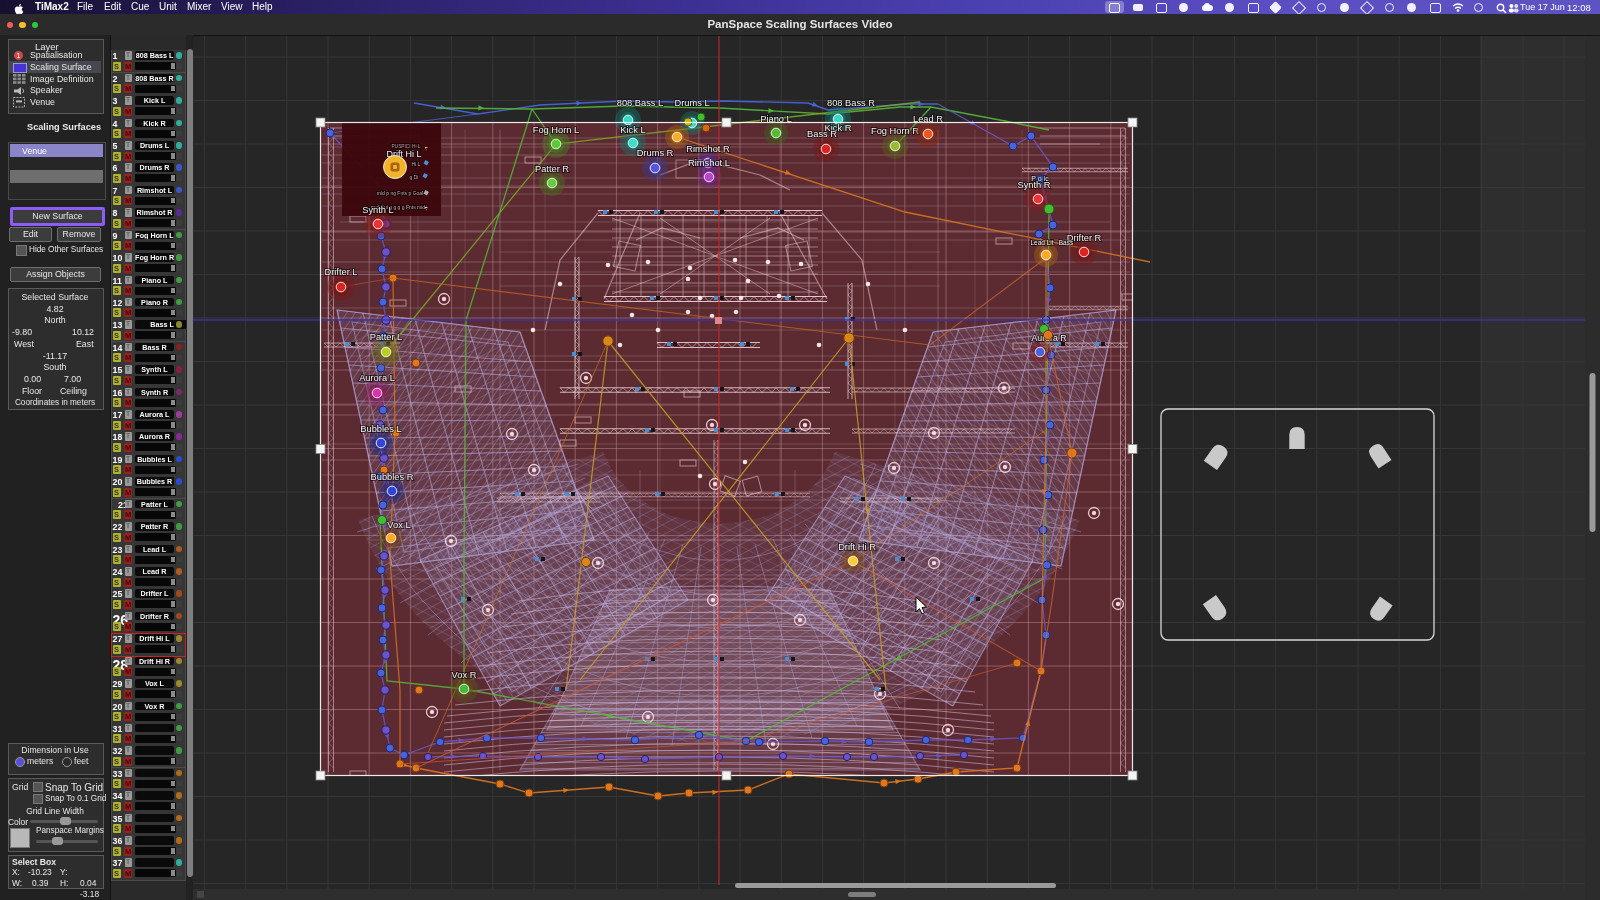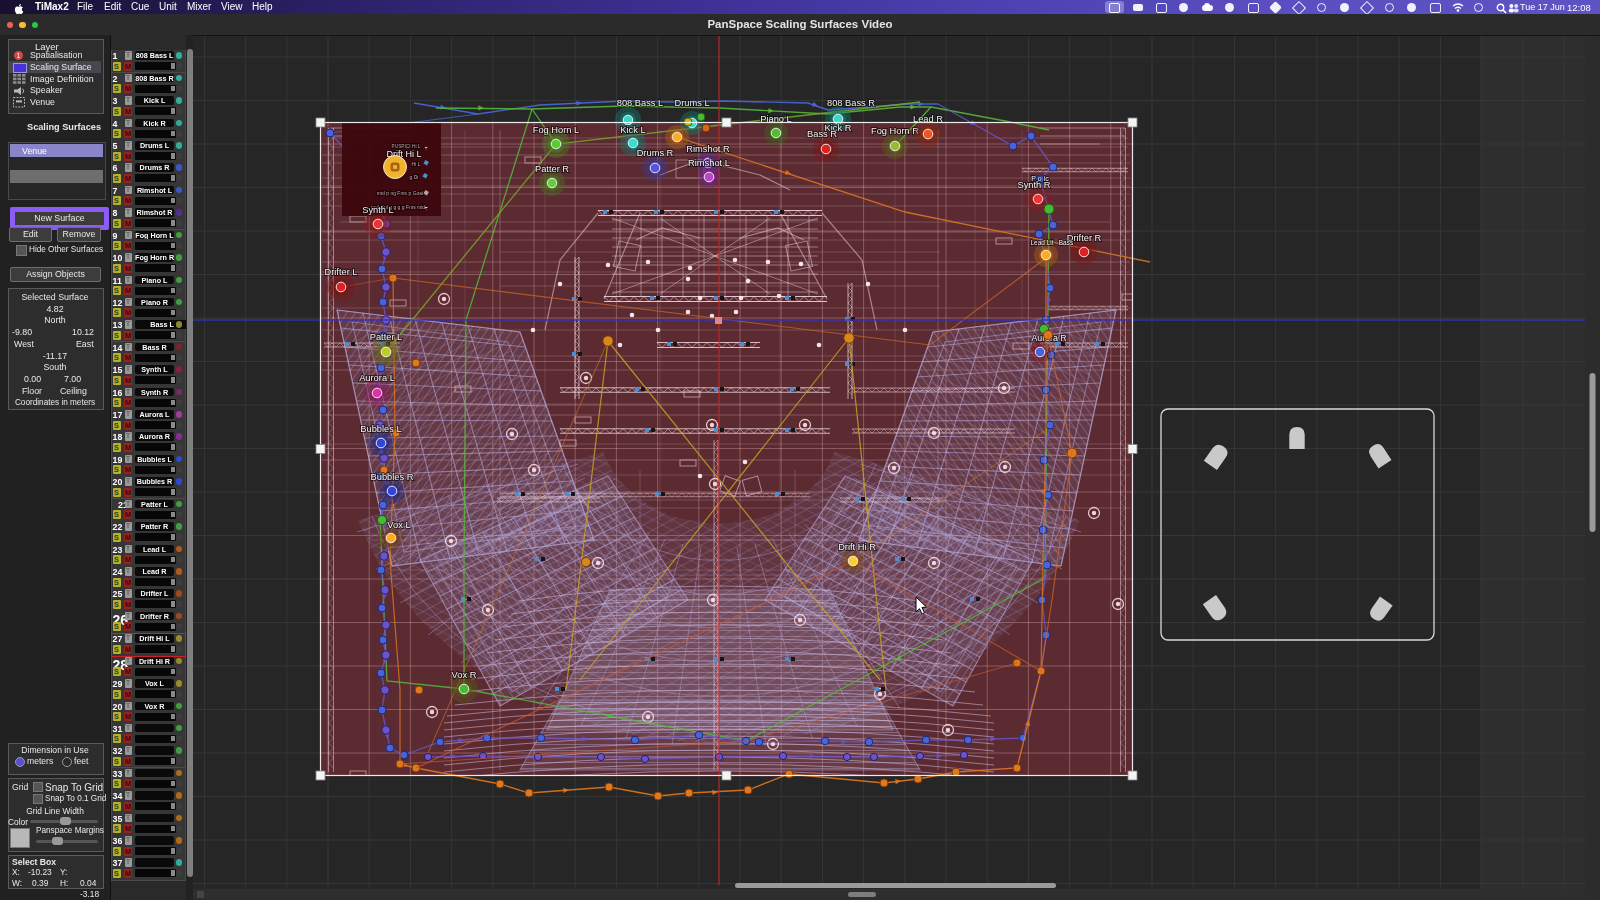--- a/index.html
+++ b/index.html
@@ -1122,21 +1122,21 @@
     </svg>
     <svg class="abs" style="left:13px;top:96.5px;" width="13" height="11">
       <rect x="0.5" y="0.5" width="11" height="9.5" fill="none" stroke="#bbb" stroke-dasharray="1.8 1.3"></rect>
       <rect x="3" y="3.4" width="6" height="2" fill="#bbb"></rect>
     </svg>
     <div class="abs" style="left:27px;top:122px;color:#e8e8e8;font-size:9.2px;font-weight:bold;text-align:left;white-space:nowrap;">Scaling Surfaces</div>
     <div class="abs" style="left:8px;top:142px;width:96px;height:56px;background:#262626;border:1px solid #4a4a4a;"></div>
     <div class="abs" style="left:10px;top:144px;width:93px;height:13px;background:#8a84c8;"></div>
     <div class="abs" style="left:22px;top:145.5px;color:#fff;font-size:8.8px;font-weight:normal;text-align:left;white-space:nowrap;">Venue</div>
     <div class="abs" style="left:10px;top:170px;width:93px;height:13px;background:#6e6e6e;"></div>
-    <div class="abs" style="left:10px;top:207px;width:89px;height:13px;background:#3c3c3c;border:5px solid #8b5cf6;border-radius:2px;color:#e8e8e8;font-size:8.8px;text-align:center;line-height:13px;">New Surface</div>
+    <div class="abs" style="left:10px;top:207px;width:89px;height:13px;background:#3c3c3c;border:3px solid #8b5cf6;border-radius:2px;color:#e8e8e8;font-size:8.8px;text-align:center;line-height:13px;">New Surface</div>
     <div class="abs" style="left:9px;top:227px;width:41px;height:13px;background:#3c3c3c;border:1px solid #6e6e6e;border-radius:2px;color:#e8e8e8;font-size:8.8px;text-align:center;line-height:13px;">Edit</div>
     <div class="abs" style="left:57px;top:227px;width:42px;height:13px;background:#3c3c3c;border:1px solid #6e6e6e;border-radius:2px;color:#e8e8e8;font-size:8.8px;text-align:center;line-height:13px;">Remove</div>
     <div class="abs" style="left:16px;top:245px;width:9px;height:9px;background:#555;border:1px solid #777;"></div>
     <div class="abs" style="left:29px;top:245px;color:#e8e8e8;font-size:8.2px;font-weight:normal;text-align:left;white-space:nowrap;">Hide Other Surfaces</div>
     <div class="abs" style="left:10px;top:267px;width:89px;height:13px;background:#3c3c3c;border:1px solid #6e6e6e;border-radius:2px;color:#e8e8e8;font-size:8.8px;text-align:center;line-height:13px;">Assign Objects</div>
     <div class="abs" style="left:8px;top:288px;width:94px;height:120px;background:#2d2d2d;border:1px solid #5a5a5a;"></div>
     <div class="abs" style="left:0px;top:292px;width:110px;color:#e8e8e8;font-size:8.8px;font-weight:normal;text-align:center;white-space:nowrap;">Selected Surface</div>
     <div class="abs" style="left:0px;top:304px;width:110px;color:#e8e8e8;font-size:8.8px;font-weight:normal;text-align:center;white-space:nowrap;">4.82</div>
     <div class="abs" style="left:0px;top:315px;width:110px;color:#e8e8e8;font-size:8.8px;font-weight:normal;text-align:center;white-space:nowrap;">North</div>
     <div class="abs" style="left:12px;top:327px;color:#e8e8e8;font-size:8.8px;font-weight:normal;text-align:left;white-space:nowrap;">-9.80</div>

